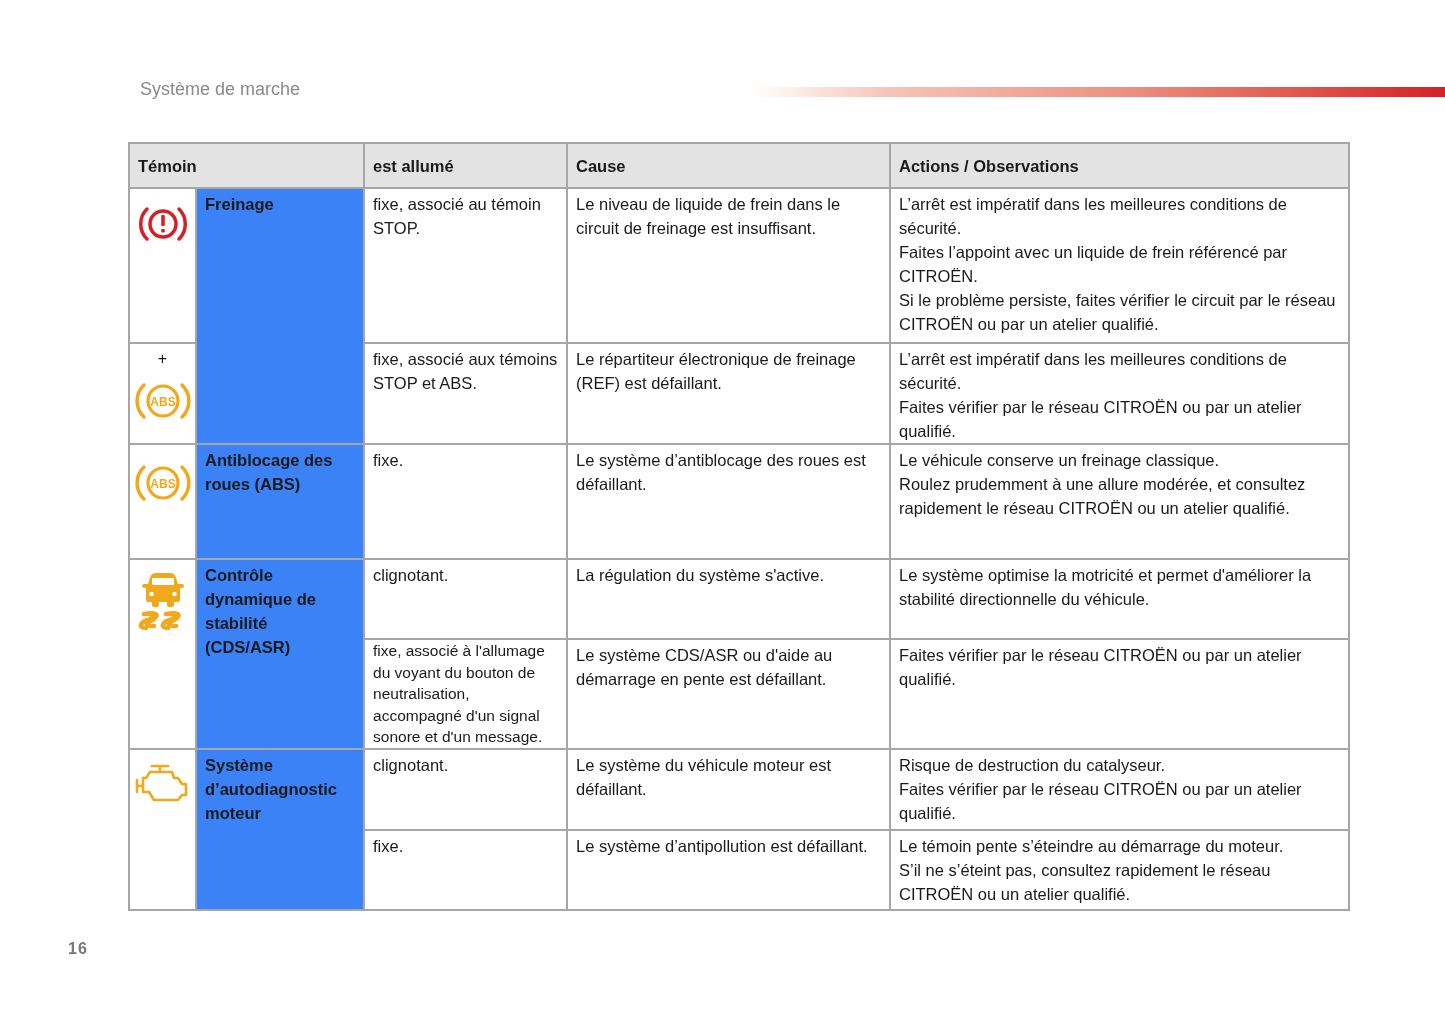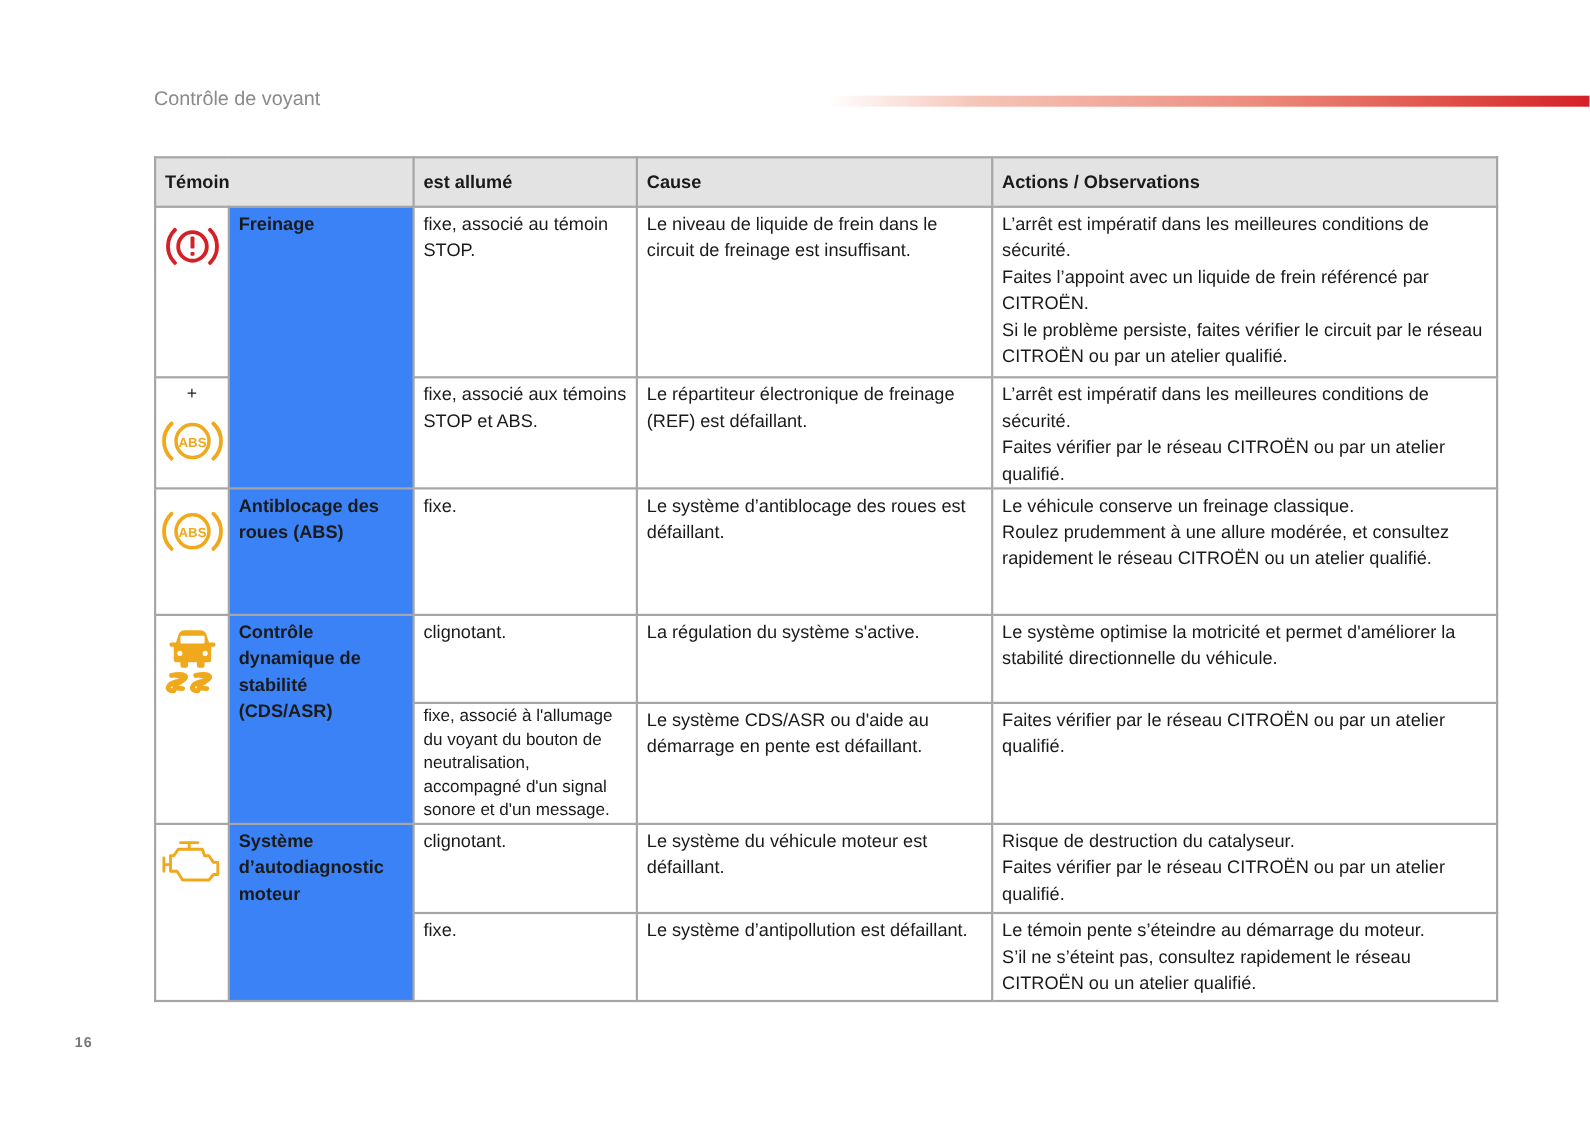--- a/index.html
+++ b/index.html
@@ -1,43 +1,43 @@
 <!DOCTYPE html>
 <html><head>
 <meta charset="utf-8">
 <style>
   html, body { margin:0; padding:0; background:#ffffff; }
   body { width:1445px; height:1026px; position:relative; overflow:hidden;
          font-family:"Liberation Sans", sans-serif; color:#1a1a1a; }
   .section-title { position:absolute; left:140px; top:79px; font-size:18px; color:#8a8a8a; }
   .header-bar { position:absolute; left:752px; top:87px; width:693px; height:10px;
                 background:linear-gradient(to right, rgba(255,255,255,0) 0%, #f5c4b8 20%, #ec8e80 55%, #e0544a 80%, #d42027 100%); }
-  .page-number { position:absolute; left:68px; top:940px; font-size:13px; font-weight:bold; color:#777; letter-spacing:1px; }
+  .page-number { position:absolute; left:68px; top:940px; font-size:16px; font-weight:bold; color:#777; letter-spacing:1px; }
 
-  table.indicators { position:absolute; left:140px; top:142px; border-collapse:collapse; table-layout:fixed; width:1222px; }
+  table.indicators { position:absolute; left:128px; top:142px; border-collapse:collapse; table-layout:fixed; width:1222px; }
   table.indicators td, table.indicators th { border:2px solid #a6a6a6; vertical-align:top; padding:0; font-size:16.5px; line-height:24px; }
   table.indicators th { background:#e3e3e3; font-weight:bold; text-align:left; height:43px; vertical-align:middle; padding-left:8px; }
   .col-icon { width:67px; }
   .col-name { width:168px; }
   .col-lit { width:203px; }
   .col-cause { width:323px; }
   .col-action { width:459px; }
 
   td.icon-cell { background:#fff; text-align:center; }
   td.name-cell { background:#3b82f6; font-weight:bold; padding:3px 6px 0 8px !important; }
   td.text-cell { padding:3px 8px 0 8px !important; background:#fff; }
   td.small-text { font-size:15.5px !important; line-height:21.5px !important; padding-top:0 !important; }
 
   .icon-wrap { display:block; margin:0 auto; }
   .plus { display:block; font-size:16px; line-height:16px; margin-top:7px; }
 </style>
 </head>
 <body>
 
-<div class="section-title">Contrôle de voyant</div>
+<div class="section-title">Système de marche</div>
 <div class="header-bar"></div>
 
 <table class="indicators">
   <colgroup>
     <col class="col-icon">
       <col class="col-name">
       <col class="col-lit">
       <col class="col-cause">
       <col class="col-action">
   </colgroup>

